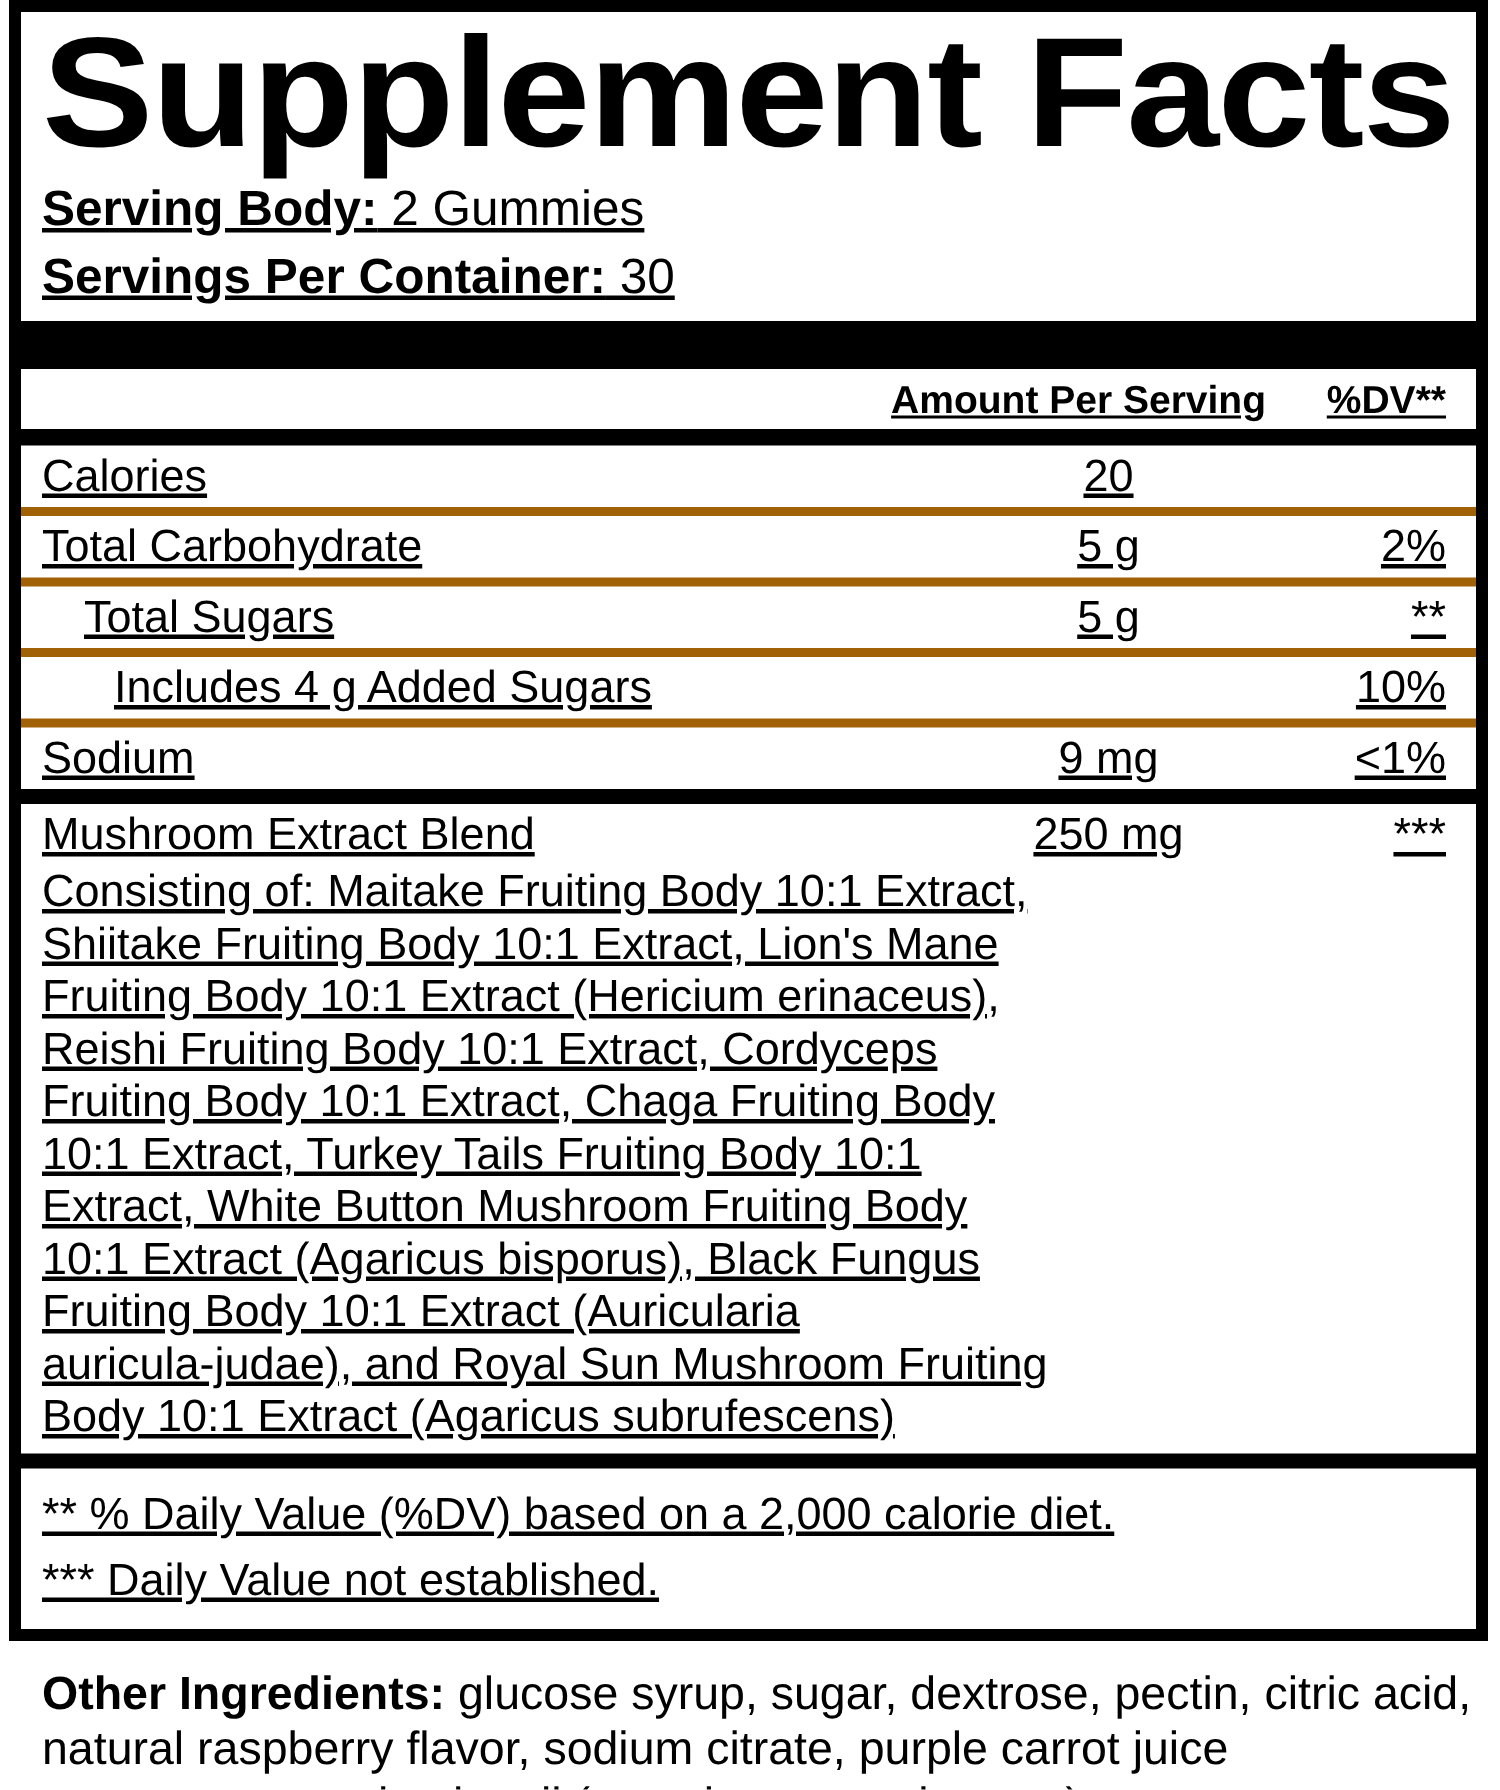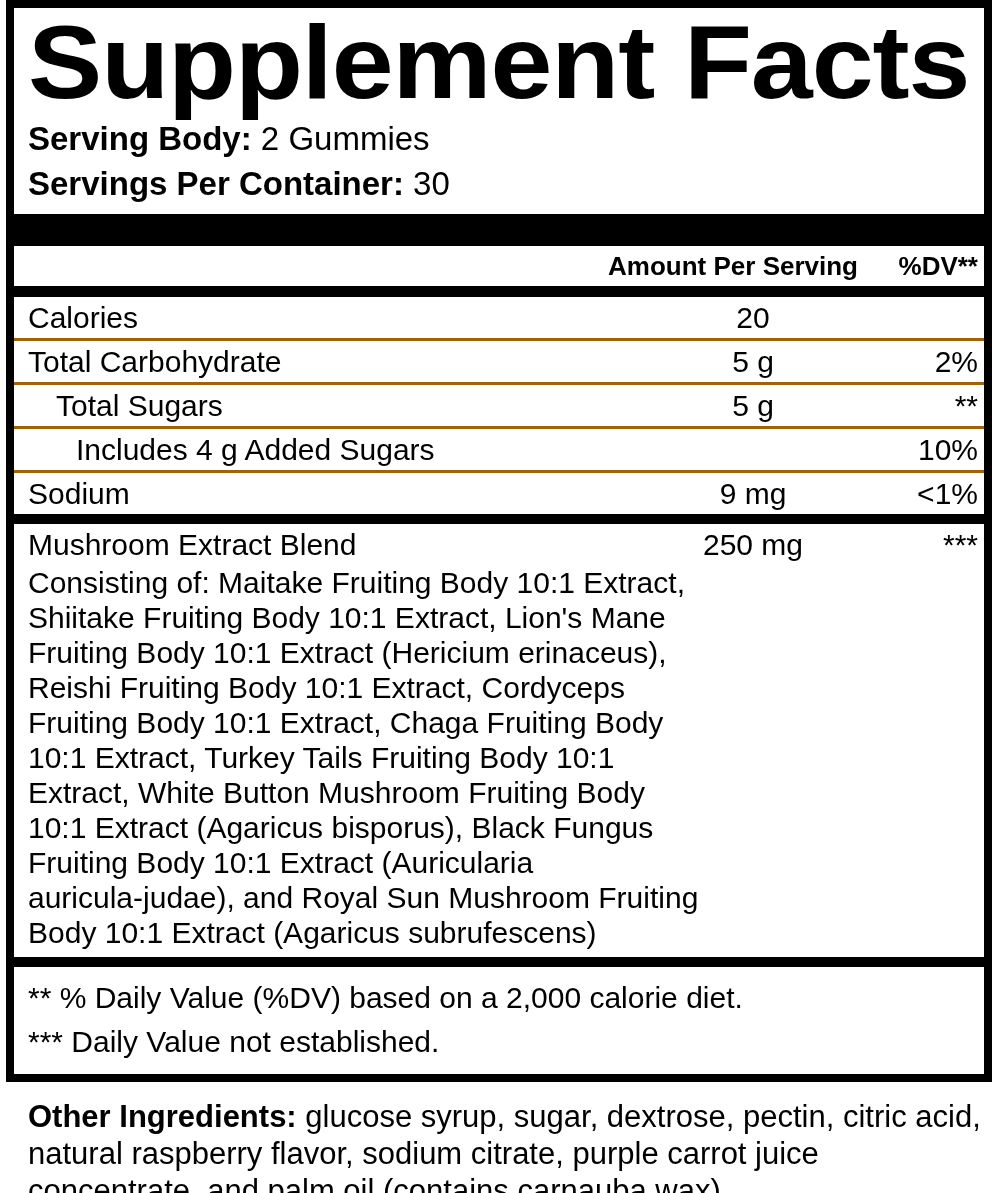--- a/index.html
+++ b/index.html
@@ -12,21 +12,21 @@
   body {
     width: 1000px;
     height: 1193px;
     overflow: hidden;
   }
   .label-box {
     margin: 0 8px 0 6px;
     border: 8px solid #000;
     overflow: hidden;
   }
-  .pad { padding-left: 14px; padding-right: 6px; }
+  .pad { padding-left: 14px; padding-right: 20px; text-decoration: underline; }
 
   .title {
     display: inline-block;
     white-space: nowrap;
     font-size: 104px;
     font-weight: bold;
     letter-spacing: -1px;
     line-height: 0.98;
     margin: 4px 0 2px 0;
     transform: scaleX(1.07);
@@ -54,21 +54,21 @@
   }
   .hdr-dv { width: 120px; text-align: right; }
 
   .row {
     display: flex;
     align-items: baseline;
     font-size: 30px;
     line-height: 41px;
     height: 41px;
   }
-  .row.sep { border-bottom: 3px solid #a16207; }
+  .row.sep { border-bottom: 6px solid #a16207; }
   .row .name { flex: 1 1 auto; }
   .row .amt  { width: 210px; text-align: center; flex: 0 0 auto; }
   .row .dv   { width: 120px; text-align: right; flex: 0 0 auto; }
   .indent-1 .name { padding-left: 28px; }
   .indent-2 .name { padding-left: 48px; }
 
   .blend-desc {
     font-size: 30px;
     line-height: 35px;
     white-space: pre-line;

